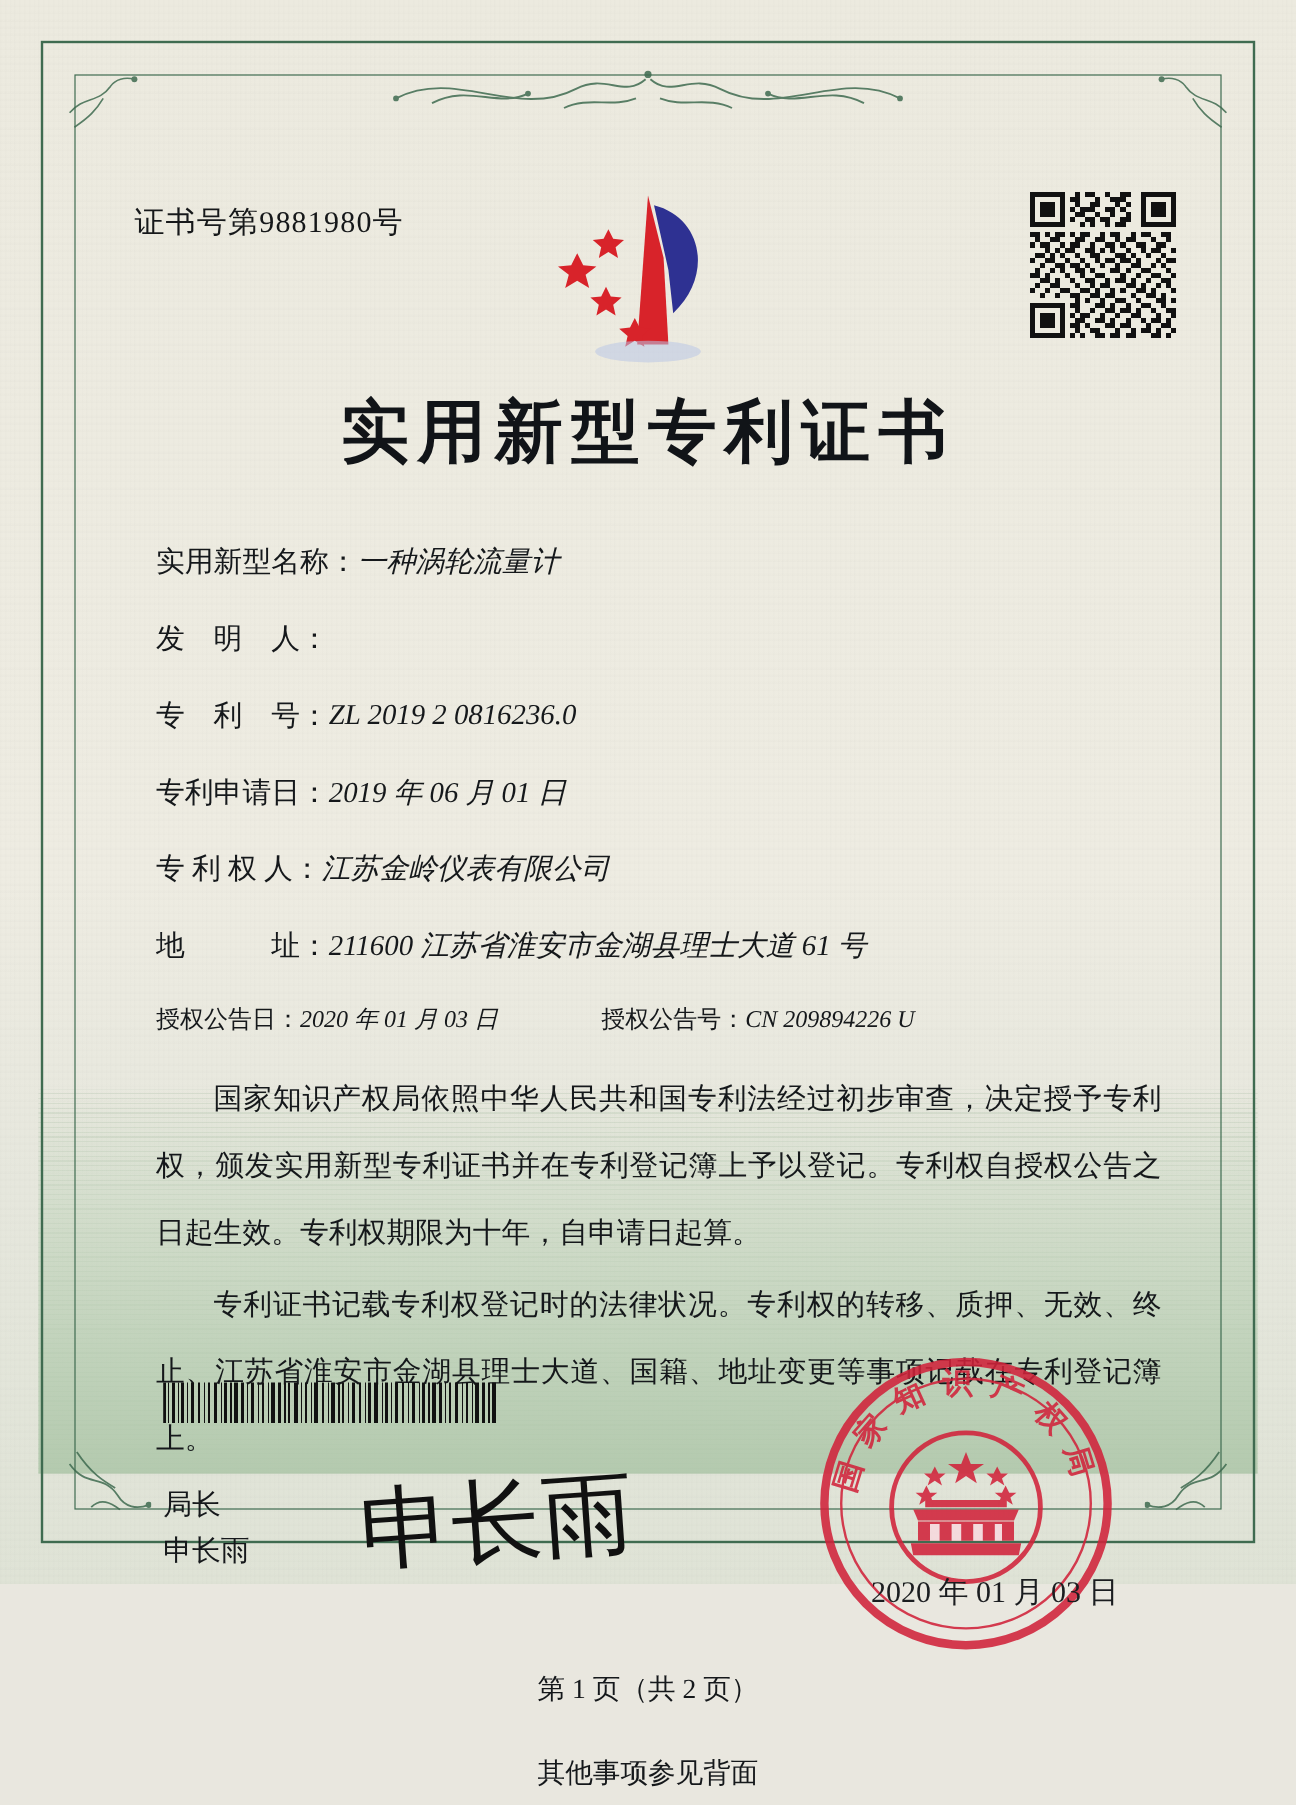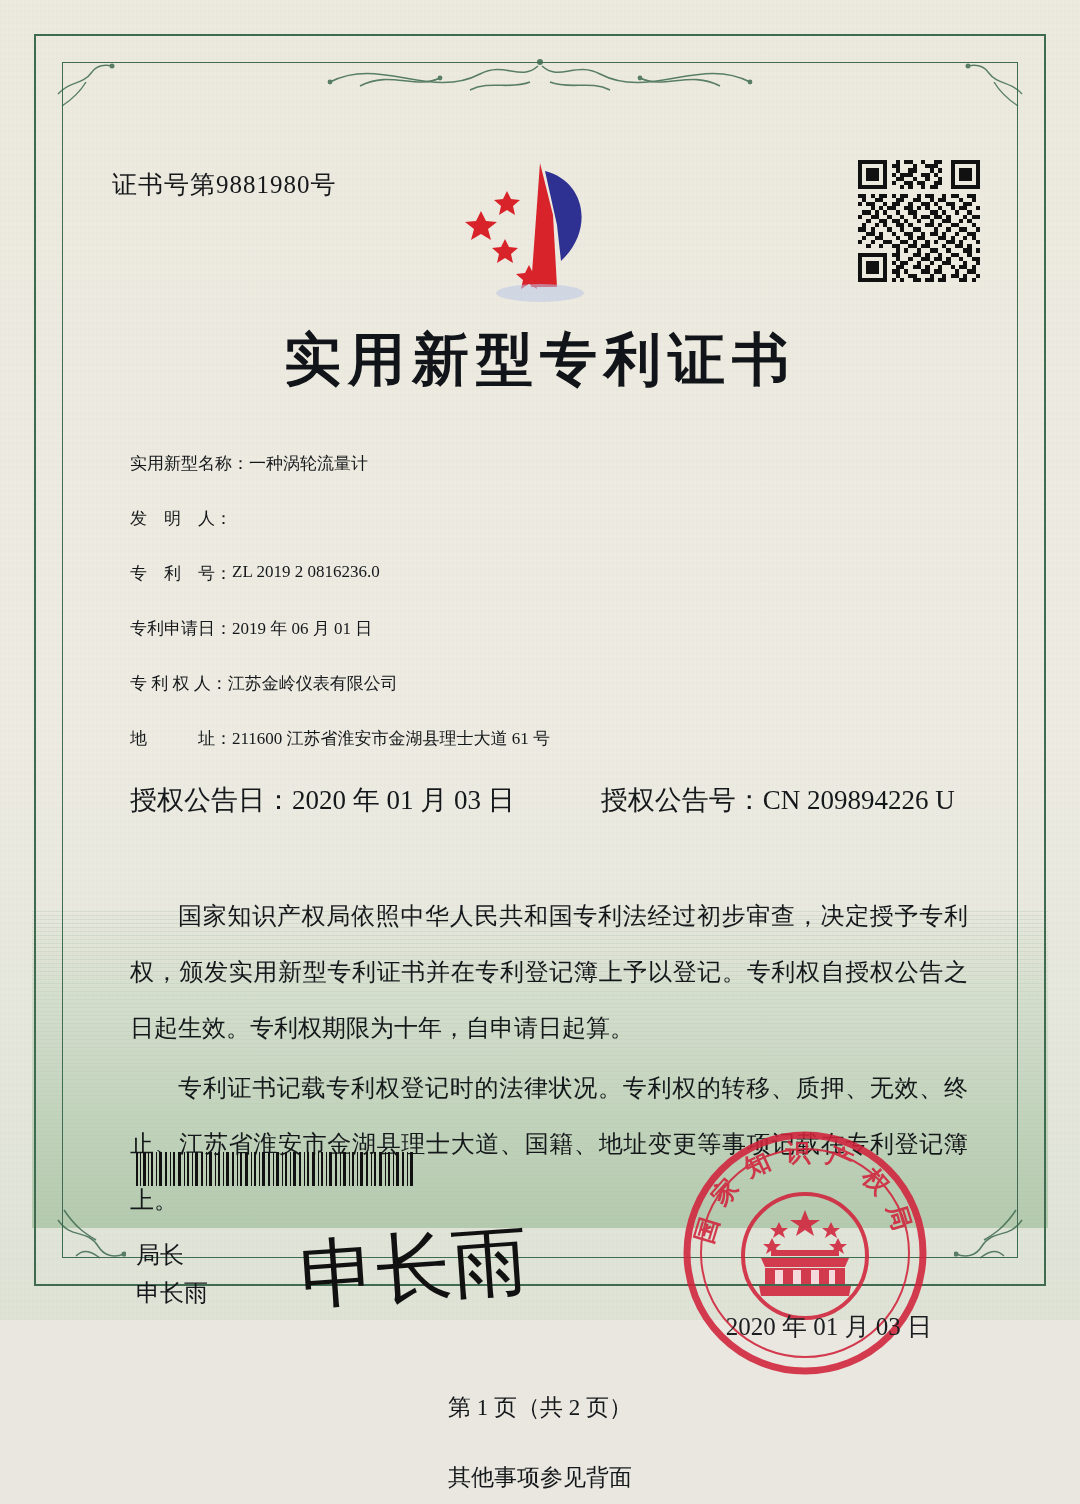--- a/index.html
+++ b/index.html
@@ -64,25 +64,25 @@
   }
   .title{
     position:absolute;left:0;right:0;top:322px;text-align:center;
     font-size:57px;font-weight:bold;letter-spacing:7px;color:#111418;
     font-family:Liberation Sans, sans-serif;
   }
   .fields{
     position:absolute;left:130px;right:110px;top:452px;
   }
   .field{
-    display:flex;align-items:flex-start;margin-bottom:32px;font-size:17px;color:#15181b;
+    display:flex;align-items:center;margin-bottom:32px;font-size:24px;color:#15181b;
   }
   .f-label{white-space:pre;}
-  .f-value{margin-left:0px;}
-  .field-row2{display:flex;align-items:baseline;margin-bottom:22px;font-size:27px;color:#15181b;}
+  .f-value{margin-left:0px;font-style:italic;}
+  .field-row2{display:flex;align-items:baseline;margin-bottom:22px;font-size:20px;color:#15181b;}
   .f-gap{width:86px;}
   .para{
     position:absolute;left:130px;right:112px;top:888px;
     font-size:24px;line-height:56px;color:#15181b;text-align:justify;
   }
   .para p{margin:0 0 4px 0;text-indent:2em;}
 
   .barcode{
     position:absolute;left:136px;top:1152px;width:278px;height:34px;
   }

